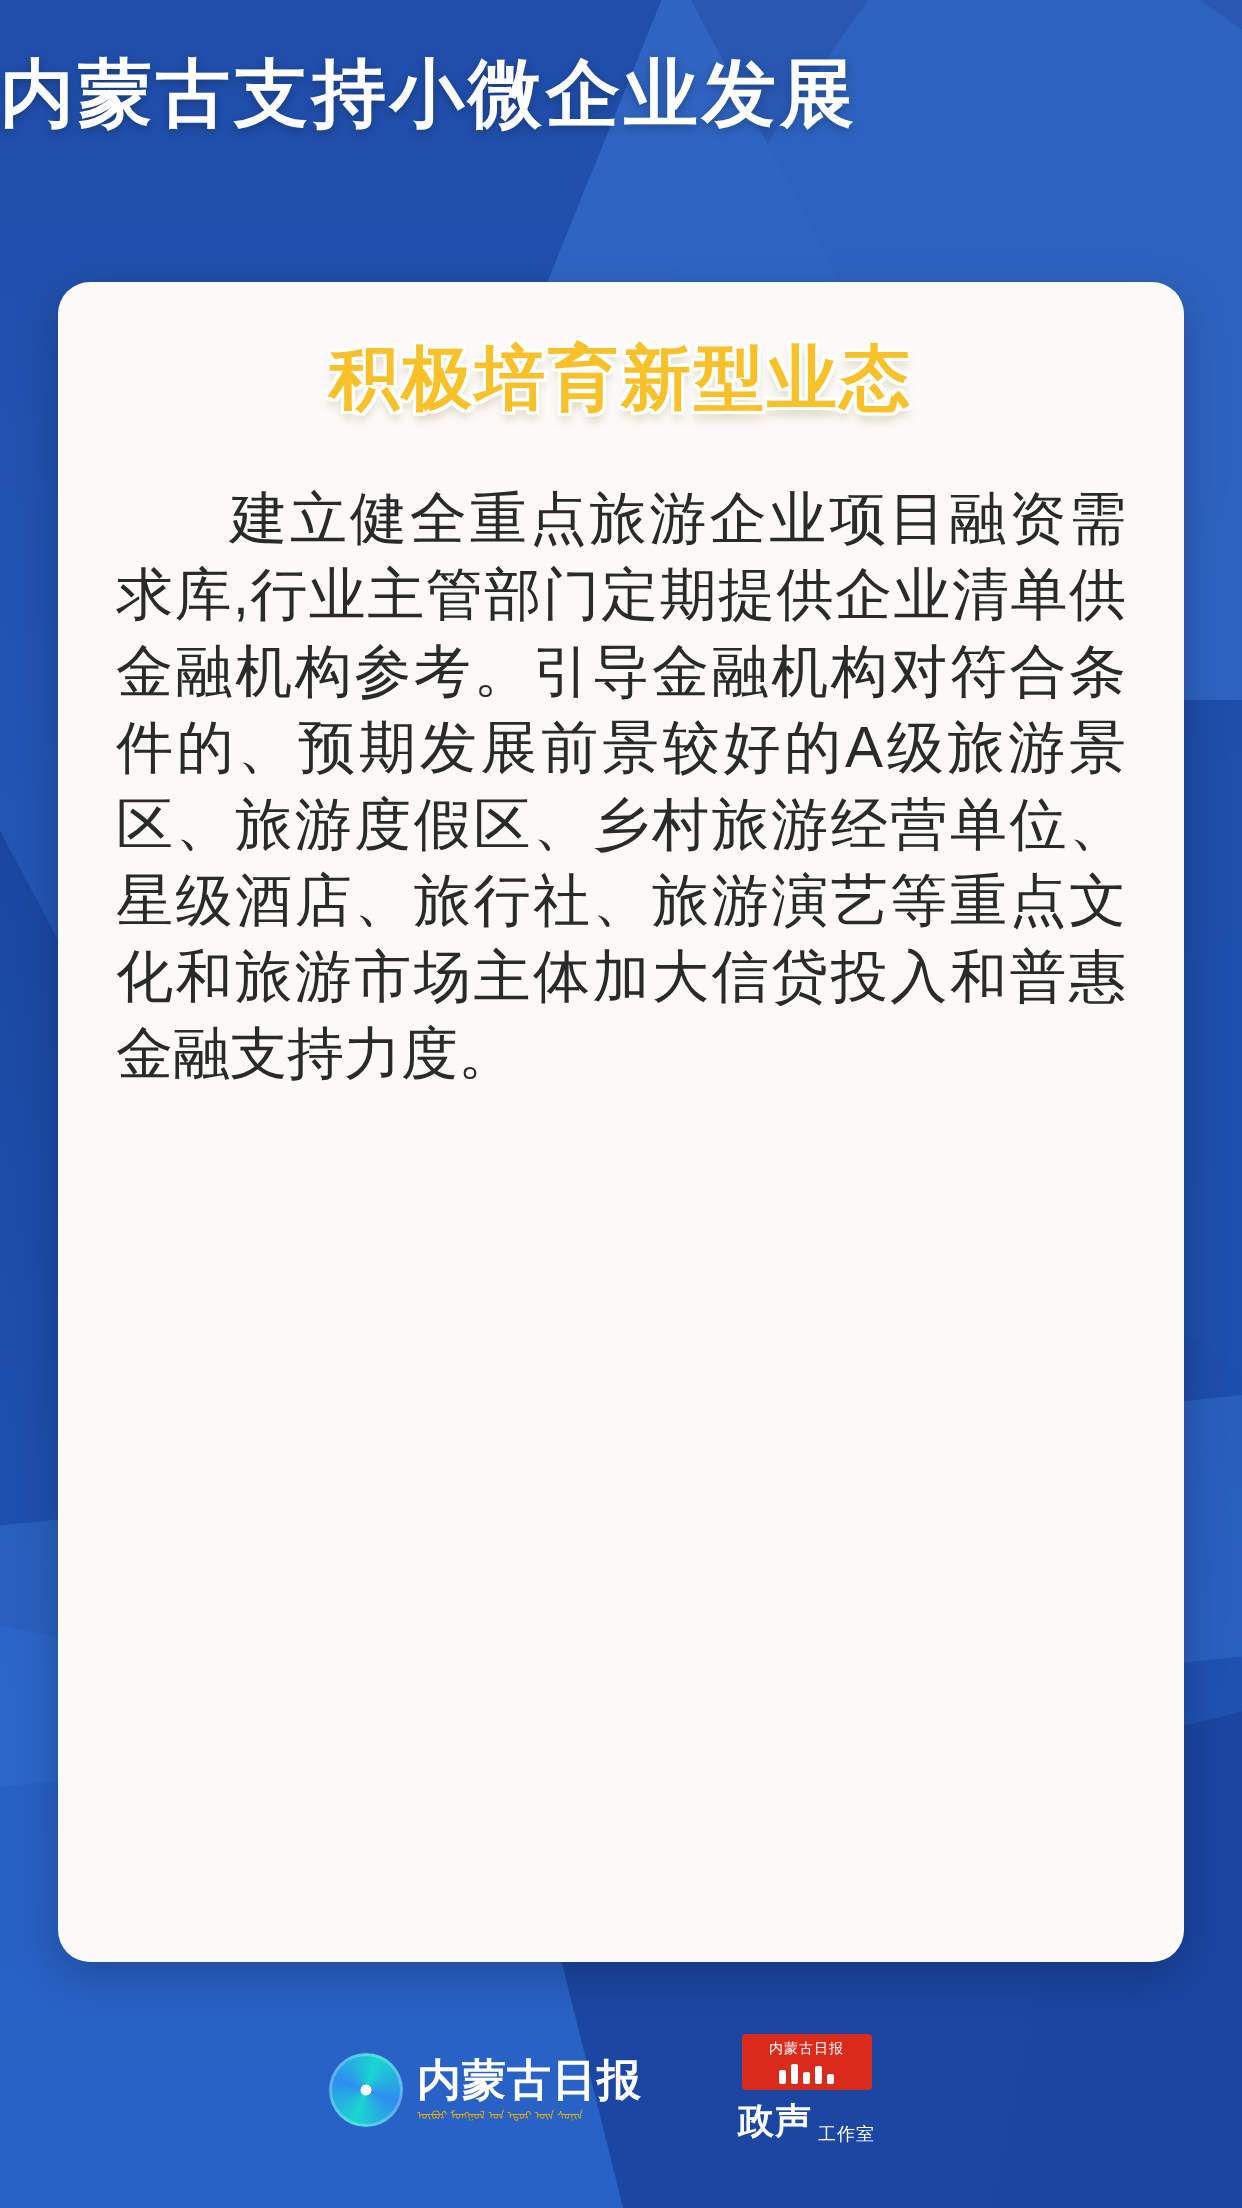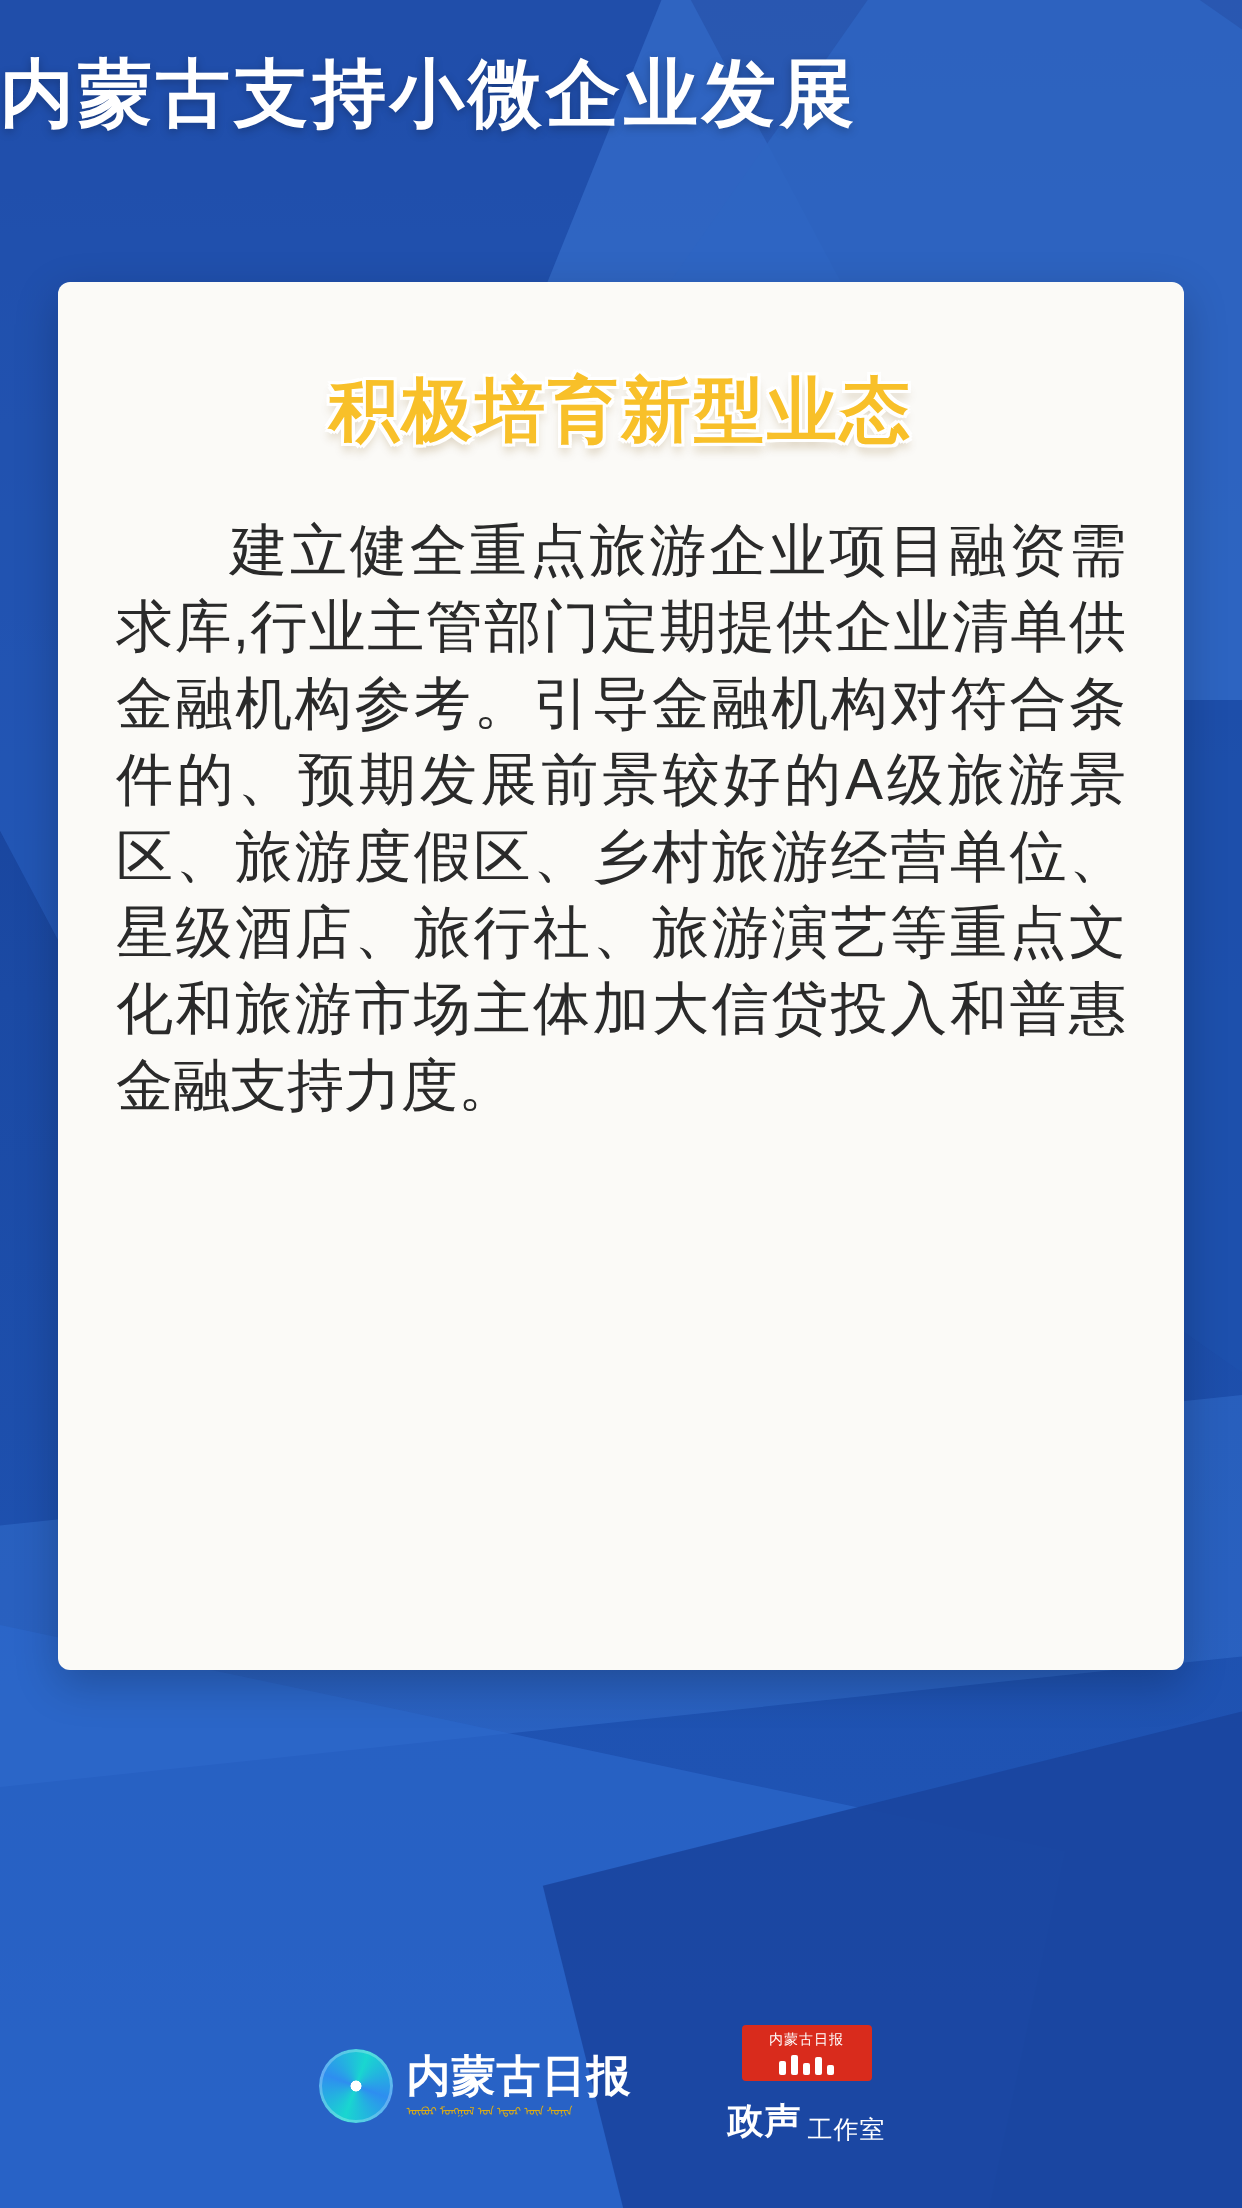--- a/index.html
+++ b/index.html
@@ -108,26 +108,26 @@
     text-shadow: 0 3px 10px rgba(0, 0, 0, 0.25);
     white-space: nowrap;
   }
 
   
   .card {
     position: absolute;
     top: 282px;
     left: 58px;
     width: 1126px;
-    height: 1388px;
+    height: 1680px;
     background: #fbfaf7;
-    border-radius: 12px;
+    border-radius: 32px;
     box-shadow: 0 14px 44px rgba(0, 0, 0, 0.22);
     box-sizing: border-box;
-    padding: 56px 58px 40px 58px;
+    padding: 24px 58px 40px 58px;
   }
 
   .card-title {
     text-align: center;
     font-size: 70px;
     font-weight: bold;
     letter-spacing: 3px;
     color: #f8c029;
     text-shadow:
       3px 0 0 #ffffff, -3px 0 0 #ffffff, 0 3px 0 #ffffff, 0 -3px 0 #ffffff,
@@ -247,21 +247,21 @@
   }
   .logo-right-main {
     color: #ffffff;
     font-size: 36px;
     font-weight: bold;
     font-family: "Liberation Serif", serif;
     letter-spacing: 1px;
   }
   .logo-right-sub {
     color: #ffffff;
-    font-size: 25px;
+    font-size: 18px;
     letter-spacing: 1px;
     margin-top: 25px;
   }
 </style>
 </head>
 <body>
 
 <div class="poster">
 
   <div class="bg-base"></div>

